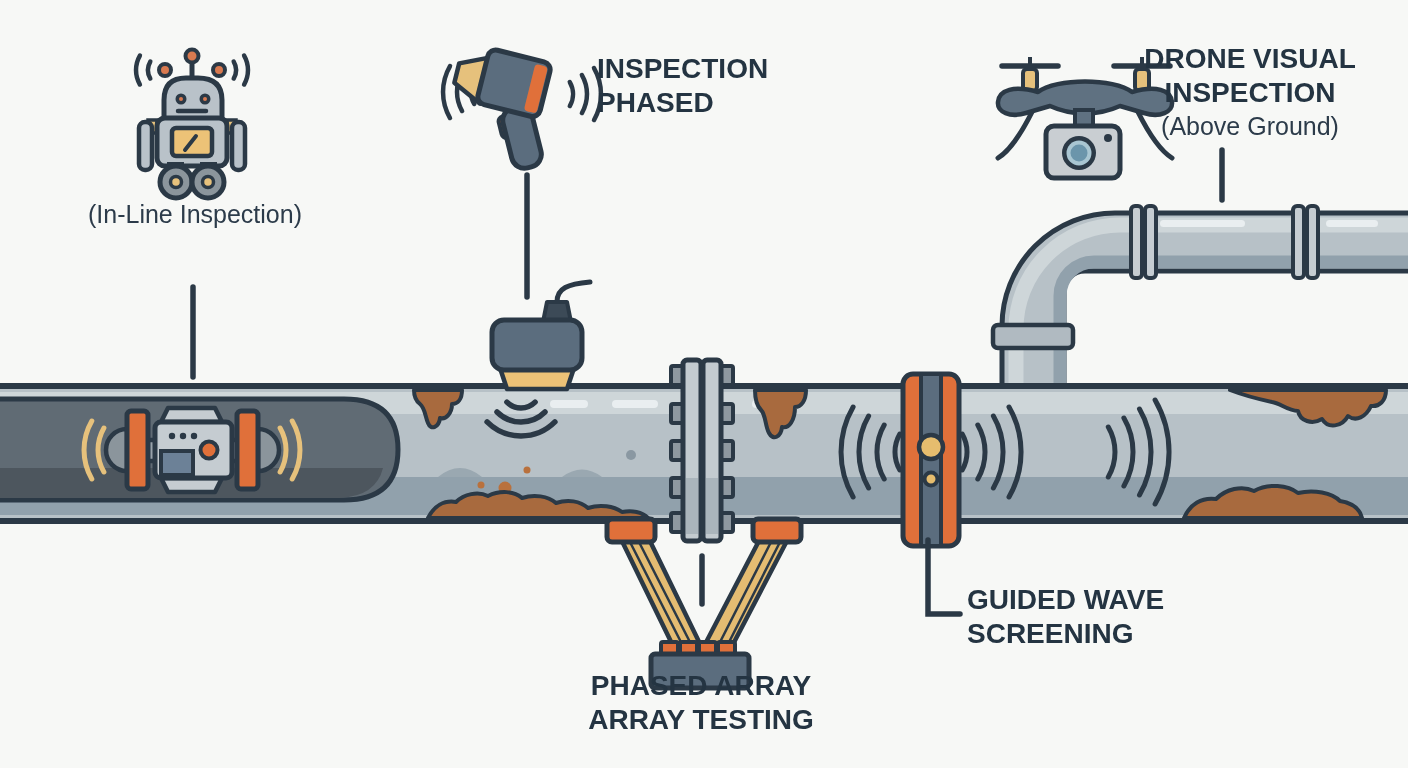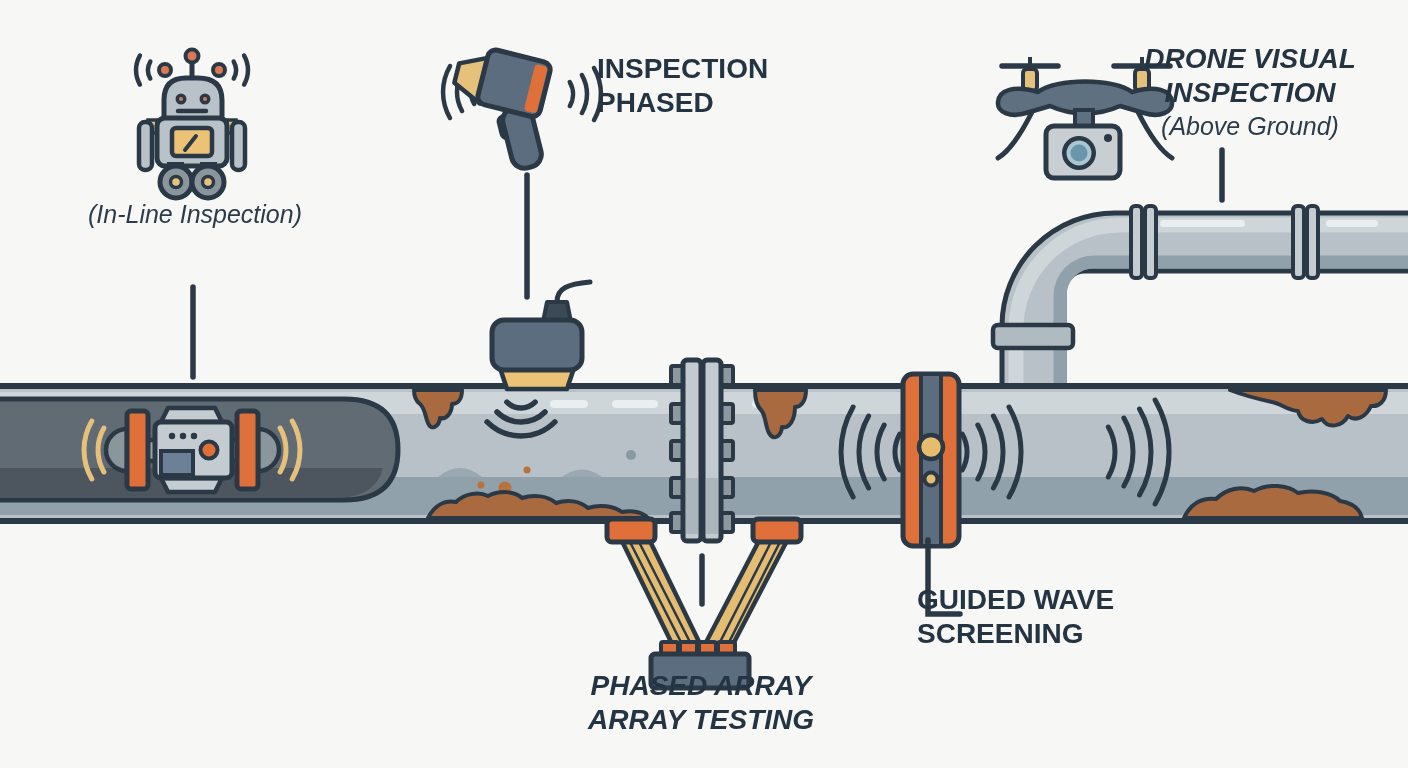--- a/index.html
+++ b/index.html
@@ -2,21 +2,21 @@
 <html><head>
 <meta charset="utf-8">
 <style>
   html,body{margin:0;padding:0;background:#e8e8e8;}
   .canvas{position:relative;width:1408px;height:768px;background:#f7f8f6;overflow:hidden;
           font-family:"Liberation Sans",sans-serif;}
   .canvas svg{position:absolute;left:0;top:0;}
   .lbl{position:absolute;color:#243442;}
   .lbl .t{font-weight:700;font-size:28px;line-height:34px;letter-spacing:0px;}
   .lbl .s{font-weight:400;font-size:25px;line-height:33px;color:#2c3b4a;}
-  .center{text-align:center;font-style:italic;}
+  .center{text-align:center;}
 </style>
 </head>
 <body>
 
 <div class="canvas">
 
 <svg width="1408" height="768" viewBox="0 0 1408 768">
 
   <g>
     <path d="M1416,213 L1115,213 A113,113 0 0 0 1002,326 L1002,390 L1064,390 L1064,292 A21,21 0 0 1 1085,271 L1416,271 Z" fill="#b7c1c7" stroke="#2b3946" stroke-width="5" stroke-linejoin="round"></path>
@@ -246,18 +246,18 @@
   <div class="t">DRONE VISUAL</div>
   <div class="t">INSPECTION</div>
   <div class="s">(Above Ground)</div>
 </div>
 
 <div class="lbl center" style="left:545px;top:669px;width:312px;">
   <div class="t">PHASED ARRAY</div>
   <div class="t">ARRAY TESTING</div>
 </div>
 
-<div class="lbl" style="left:917px;top:583px;width:240px;">
+<div class="lbl" style="left:967px;top:583px;width:240px;">
   <div class="t">GUIDED WAVE</div>
   <div class="t">SCREENING</div>
 </div>
 
 </div>
 
 </body></html>

